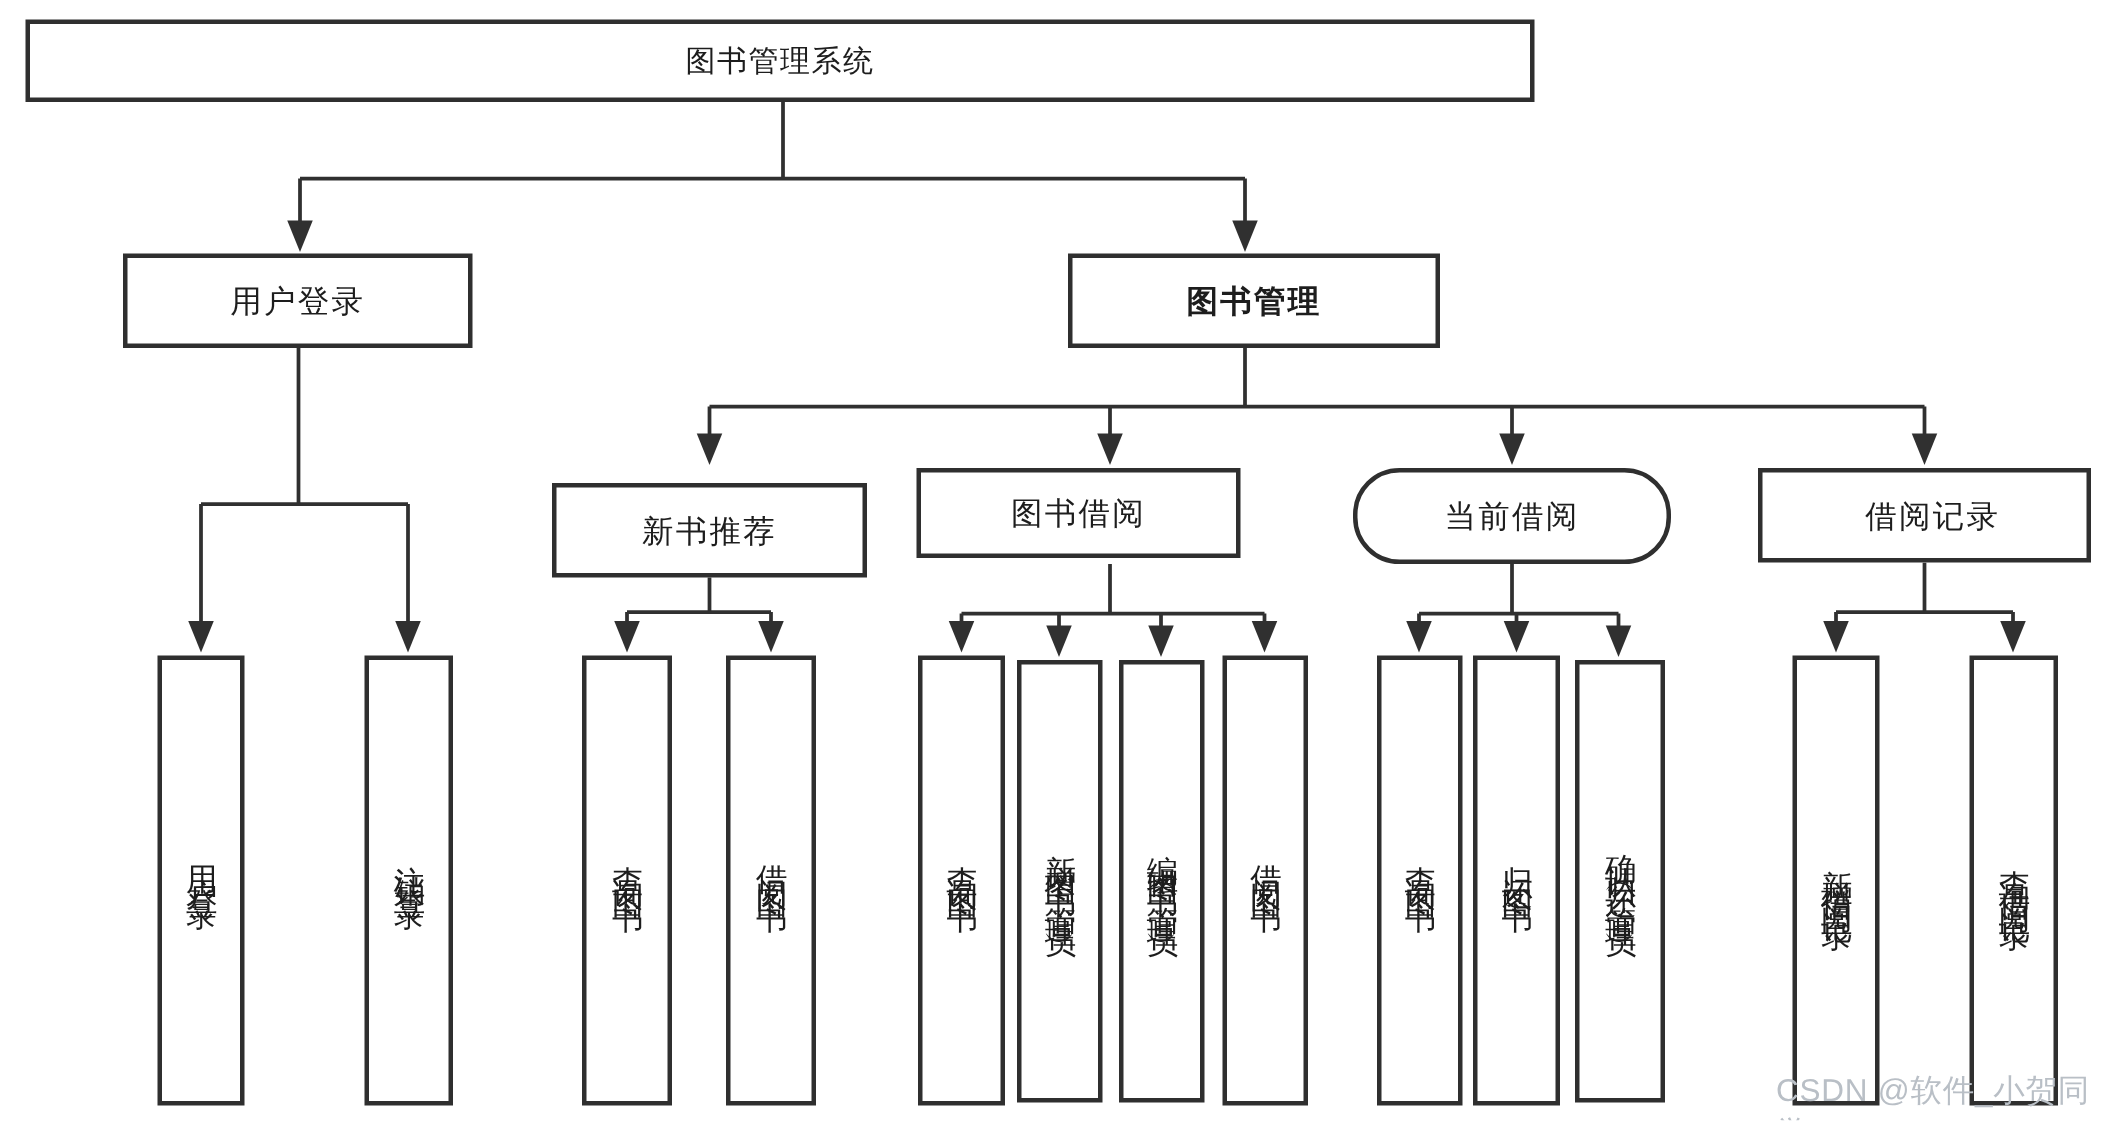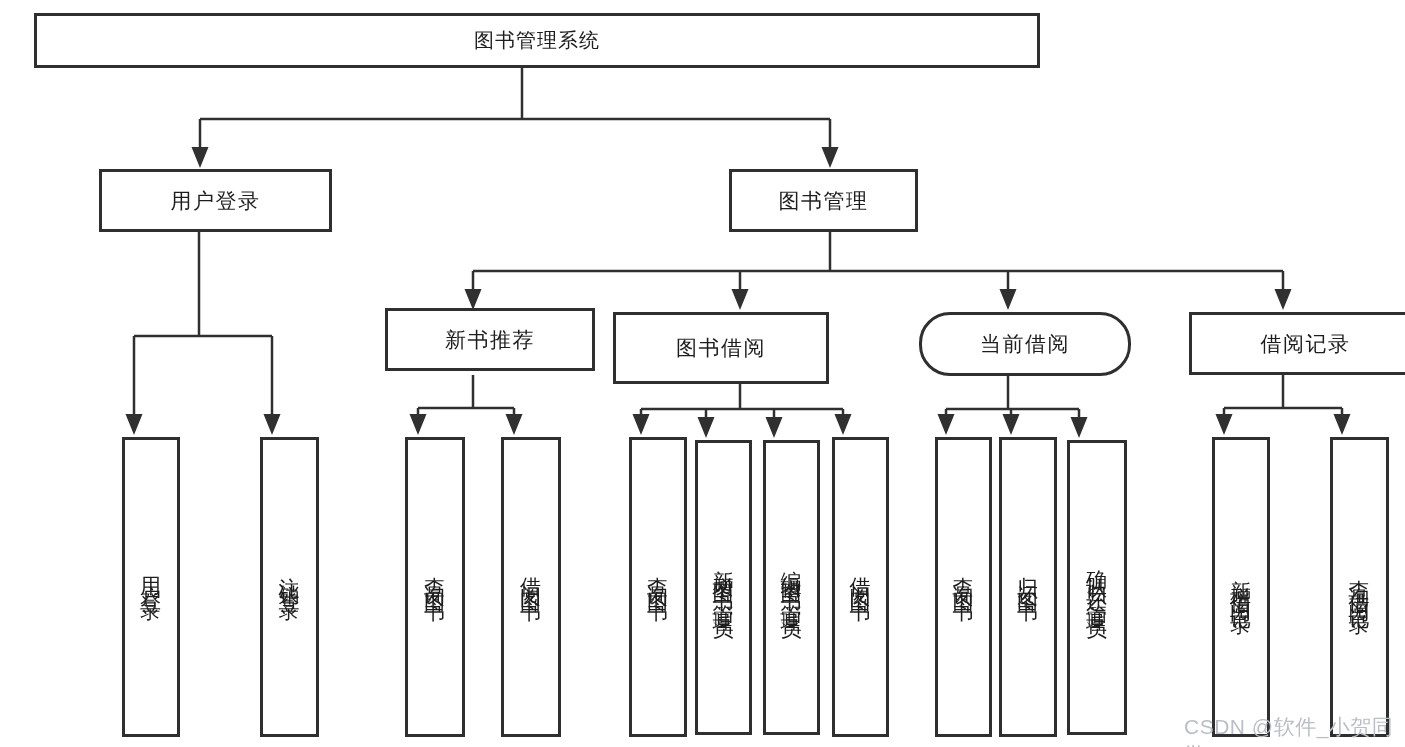--- a/index.html
+++ b/index.html
@@ -9,21 +9,20 @@
     overflow:hidden;
   }
   .wires { position:absolute; left:0; top:0; width:1405px; height:747px; }
   .wires path { stroke:#303030; stroke-width:2.5; fill:none; }
   .wires polygon { fill:#303030; stroke:none; }
   .box {
     position:absolute; box-sizing:border-box; background:#ffffff;
     border:3px solid #2f2f2f; color:#1d1d1d;
     display:flex; align-items:center; justify-content:center;
     white-space:nowrap;
-    margin-left:17px;
   }
   .hbox { font-size:21px; letter-spacing:1.5px; }
   .root-box { font-size:20px; letter-spacing:1px; }
   .leaf {
     writing-mode:vertical-rl; text-orientation:mixed;
     font-size:21px; letter-spacing:8px; line-height:1;
     padding-bottom:22px;
   }
   .leaf.tall { letter-spacing:7px; padding-bottom:6px; }
   .watermark {
@@ -68,24 +67,24 @@
     <polygon points="1070.5,417 1087.5,417 1079,438"></polygon>
 
     <path d="M1283 375 V408 M1224 408 H1342 M1224 408 V419 M1342 408 V419"></path>
     <polygon points="1215.5,414 1232.5,414 1224,435"></polygon>
     <polygon points="1333.5,414 1350.5,414 1342,435"></polygon>
   </svg>
 
   <div class="box hbox root-box" style="left:17px; top:13px; width:1006px; height:55px;">图书管理系统</div>
 
   <div class="box hbox" style="left:82px; top:169px; width:233px; height:63px;">用户登录</div>
-  <div class="box hbox" style="left:712px; top:169px; width:189px; height:63px;">图书管理</div>
+  <div class="box hbox" style="left:712px; top:169px; width:248px; height:63px;font-weight:bold;">图书管理</div>
 
-  <div class="box hbox" style="left:368px; top:308px; width:210px; height:63px;">新书推荐</div>
-  <div class="box hbox" style="left:596px; top:312px; width:216px; height:72px;">图书借阅</div>
+  <div class="box hbox" style="left:368px; top:322px; width:210px; height:63px;">新书推荐</div>
+  <div class="box hbox" style="left:611px; top:312px; width:216px; height:60px;">图书借阅</div>
   <div class="box hbox" style="left:902px; top:312px; width:212px; height:64px;border-radius:31px;">当前借阅</div>
   <div class="box hbox" style="left:1172px; top:312px; width:222px; height:63px;padding-left:11px;">借阅记录</div>
 
   <div class="box leaf" style="left:105px; top:437px; width:58px; height:300px;">用户登录</div>
   <div class="box leaf" style="left:243px; top:437px; width:59px; height:300px;">注销登录</div>
 
   <div class="box leaf" style="left:388px; top:437px; width:60px; height:300px;">查询图书</div>
   <div class="box leaf" style="left:484px; top:437px; width:60px; height:300px;">借阅图书</div>
 
   <div class="box leaf" style="left:612px; top:437px; width:58px; height:300px;">查询图书</div>

